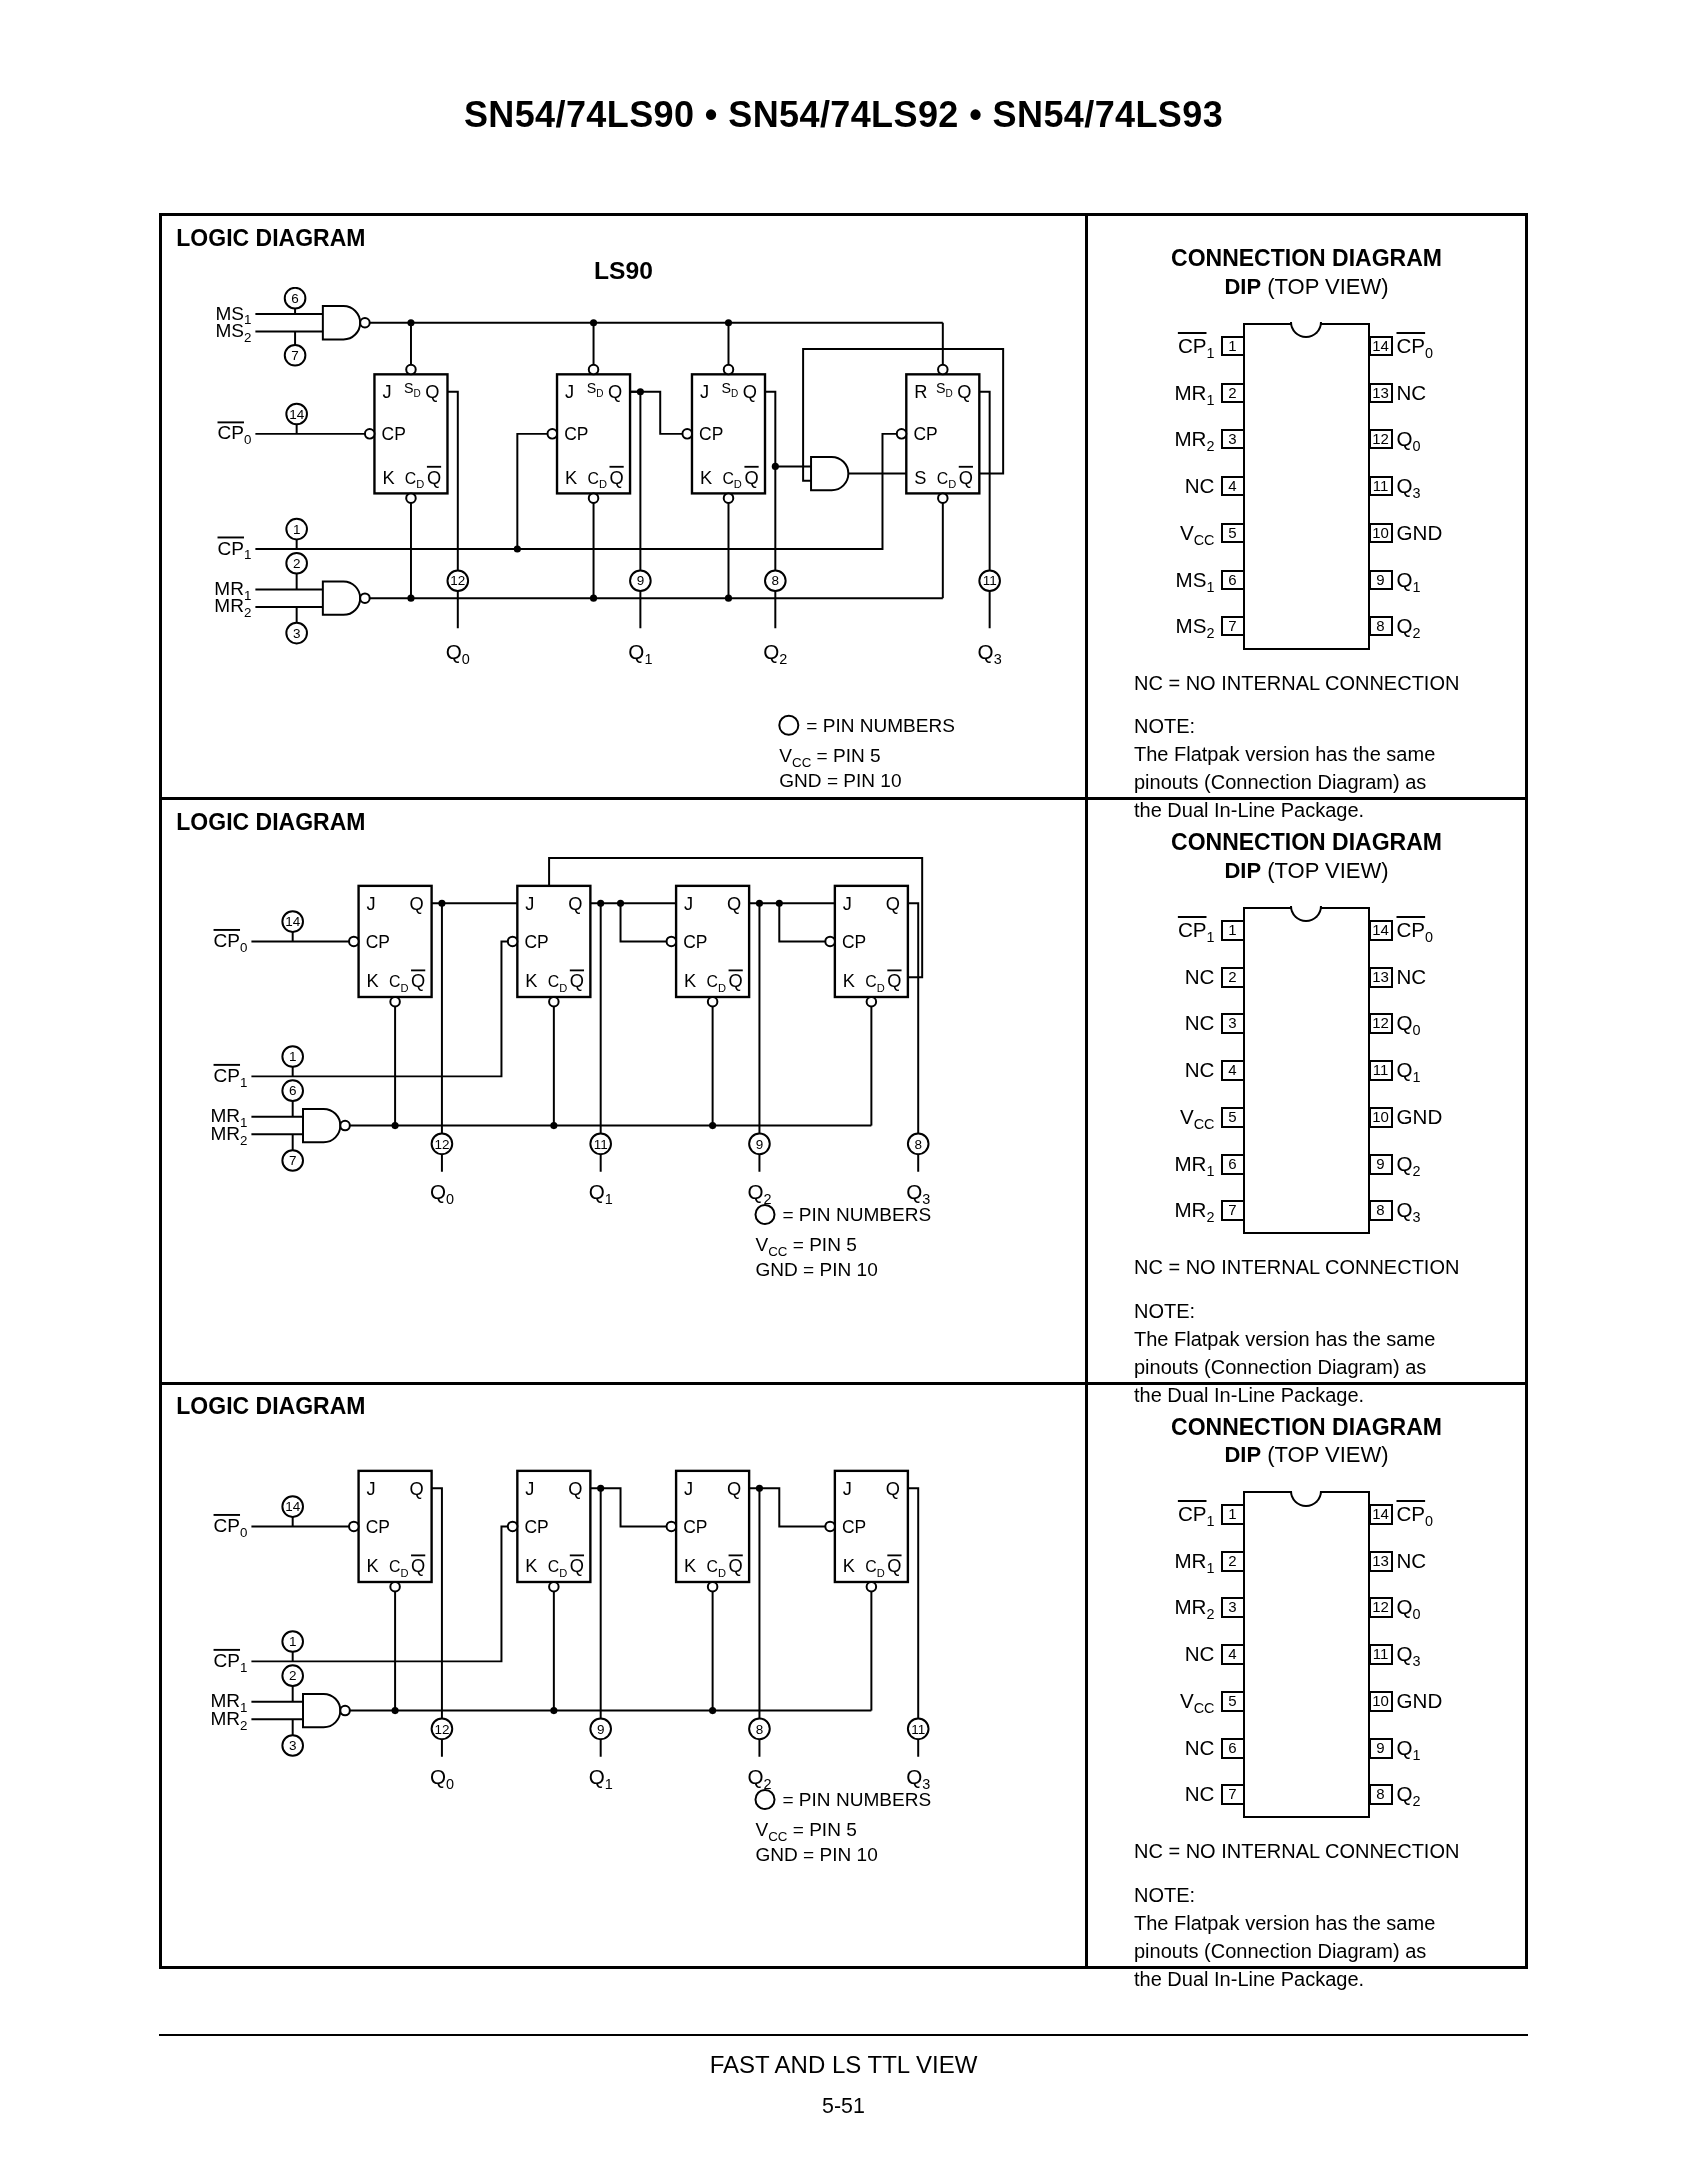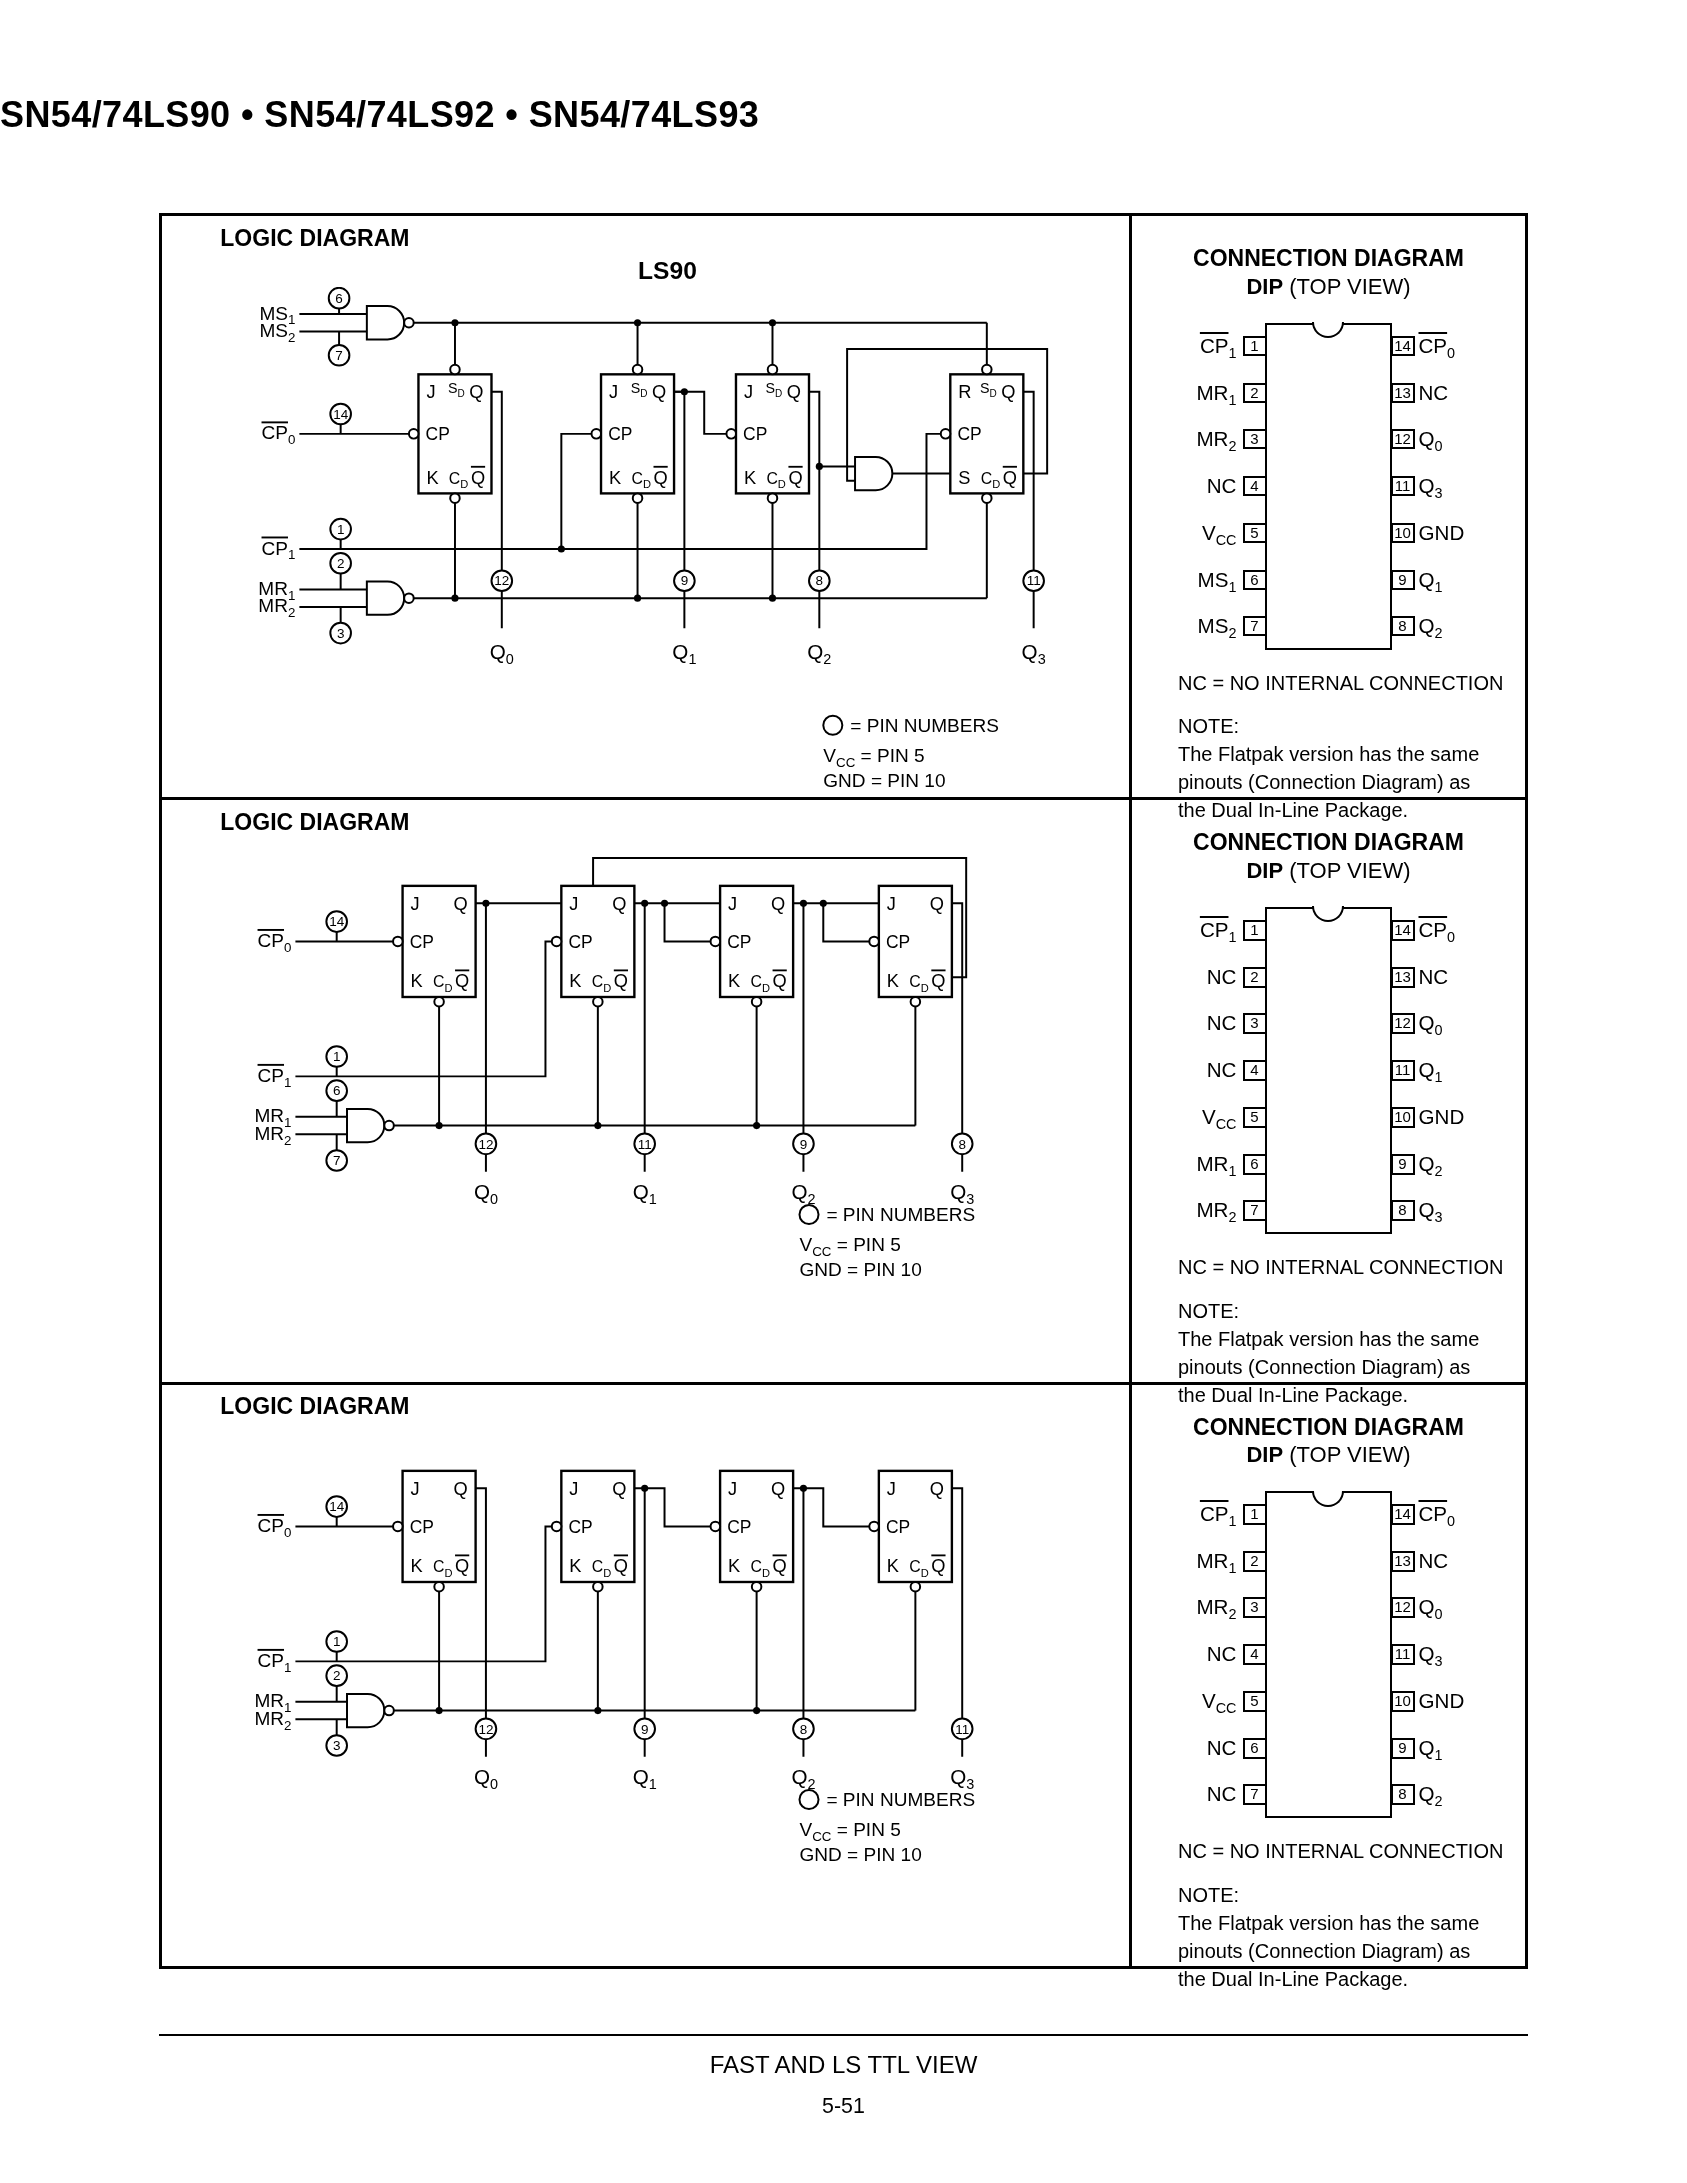--- a/index.html
+++ b/index.html
@@ -1,22 +1,22 @@
 <!DOCTYPE html>
 <html style="font-size:12.7px"><head>
 <meta charset="utf-8">
 <style>
   html,body{margin:0;padding:0;background:#fff;}
   .page{position:relative;width:1687px;height:2183px;background:#fff;
         font-family:"Liberation Sans",sans-serif;color:#000;overflow:hidden;}
-  .title{position:absolute;top:94px;left:0;width:100%;
+  .title{position:absolute;top:94px;left:0;width:100%;text-align:center;
          font-size:36px;font-weight:bold;letter-spacing:0.4px;}
   .main-box{position:absolute;left:159px;top:213px;width:1369px;height:1756px;
             border:3.2px solid #000;box-sizing:border-box;display:flex;flex-direction:column;}
-  .row{flex:1;display:flex;border-bottom:3.2px solid #000;min-height:0;padding-left:44px;}
+  .row{flex:1;display:flex;border-bottom:3.2px solid #000;min-height:0;}
   .row:last-child{border-bottom:none;}
   .logic-panel{width:926px;border-right:3.2px solid #000;position:relative;
                padding:9.5px 14.3px;box-sizing:border-box;}
   .conn-panel{flex:1;position:relative;padding:11px 0;box-sizing:border-box;}
   .panel-heading{font-size:23px;font-weight:bold;line-height:1.1;}
   .chip-label{text-align:center;font-size:24.6px;font-weight:bold;margin-top:8px;line-height:1;}
   svg.logic{display:block;margin-top:3.2px;}
   svg text{font-family:"Liberation Sans",sans-serif;fill:#000;}
   .conn-heading{text-align:center;font-size:23px;font-weight:bold;margin-top:18px;line-height:1.15;}
   .conn-sub{text-align:center;font-size:22px;margin-top:3.2px;line-height:1.1;}

